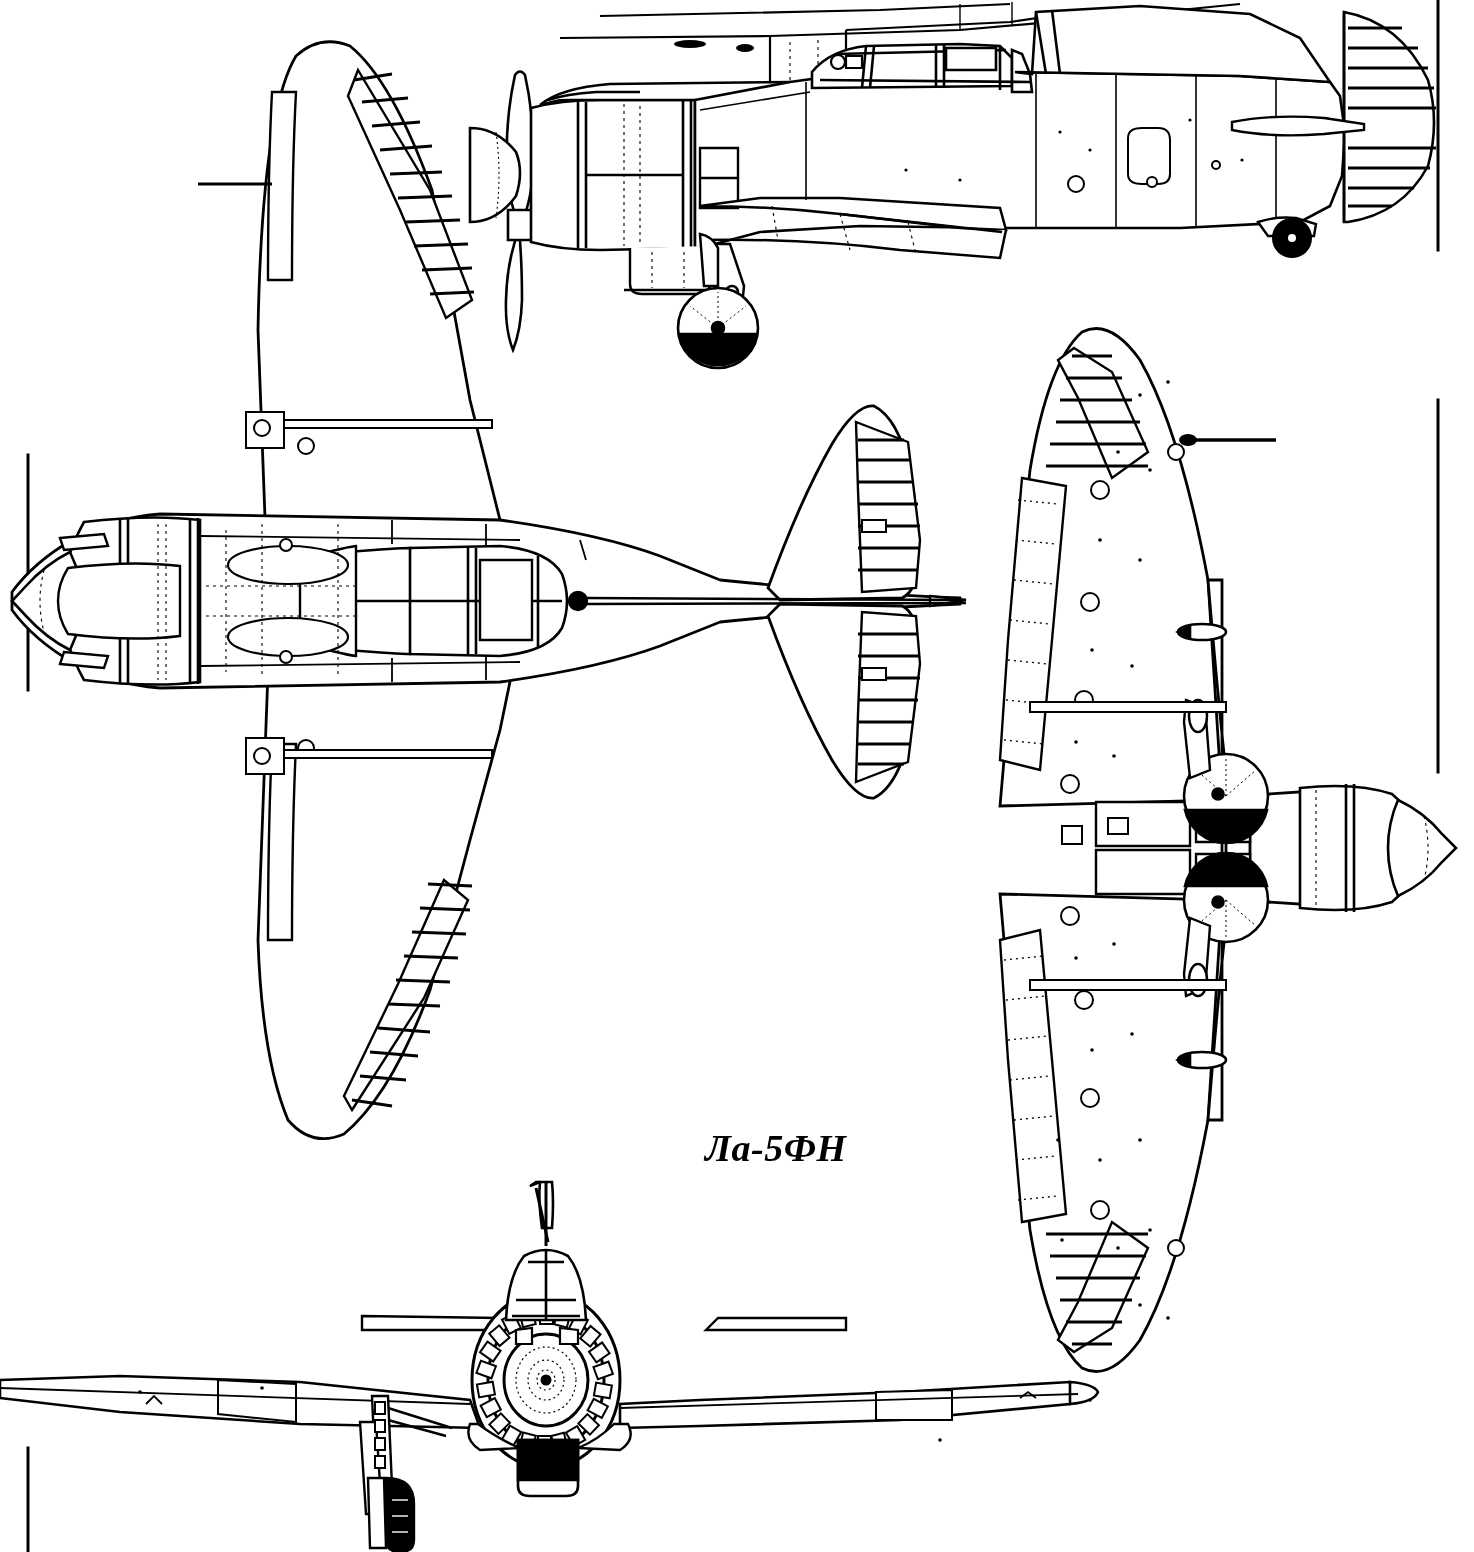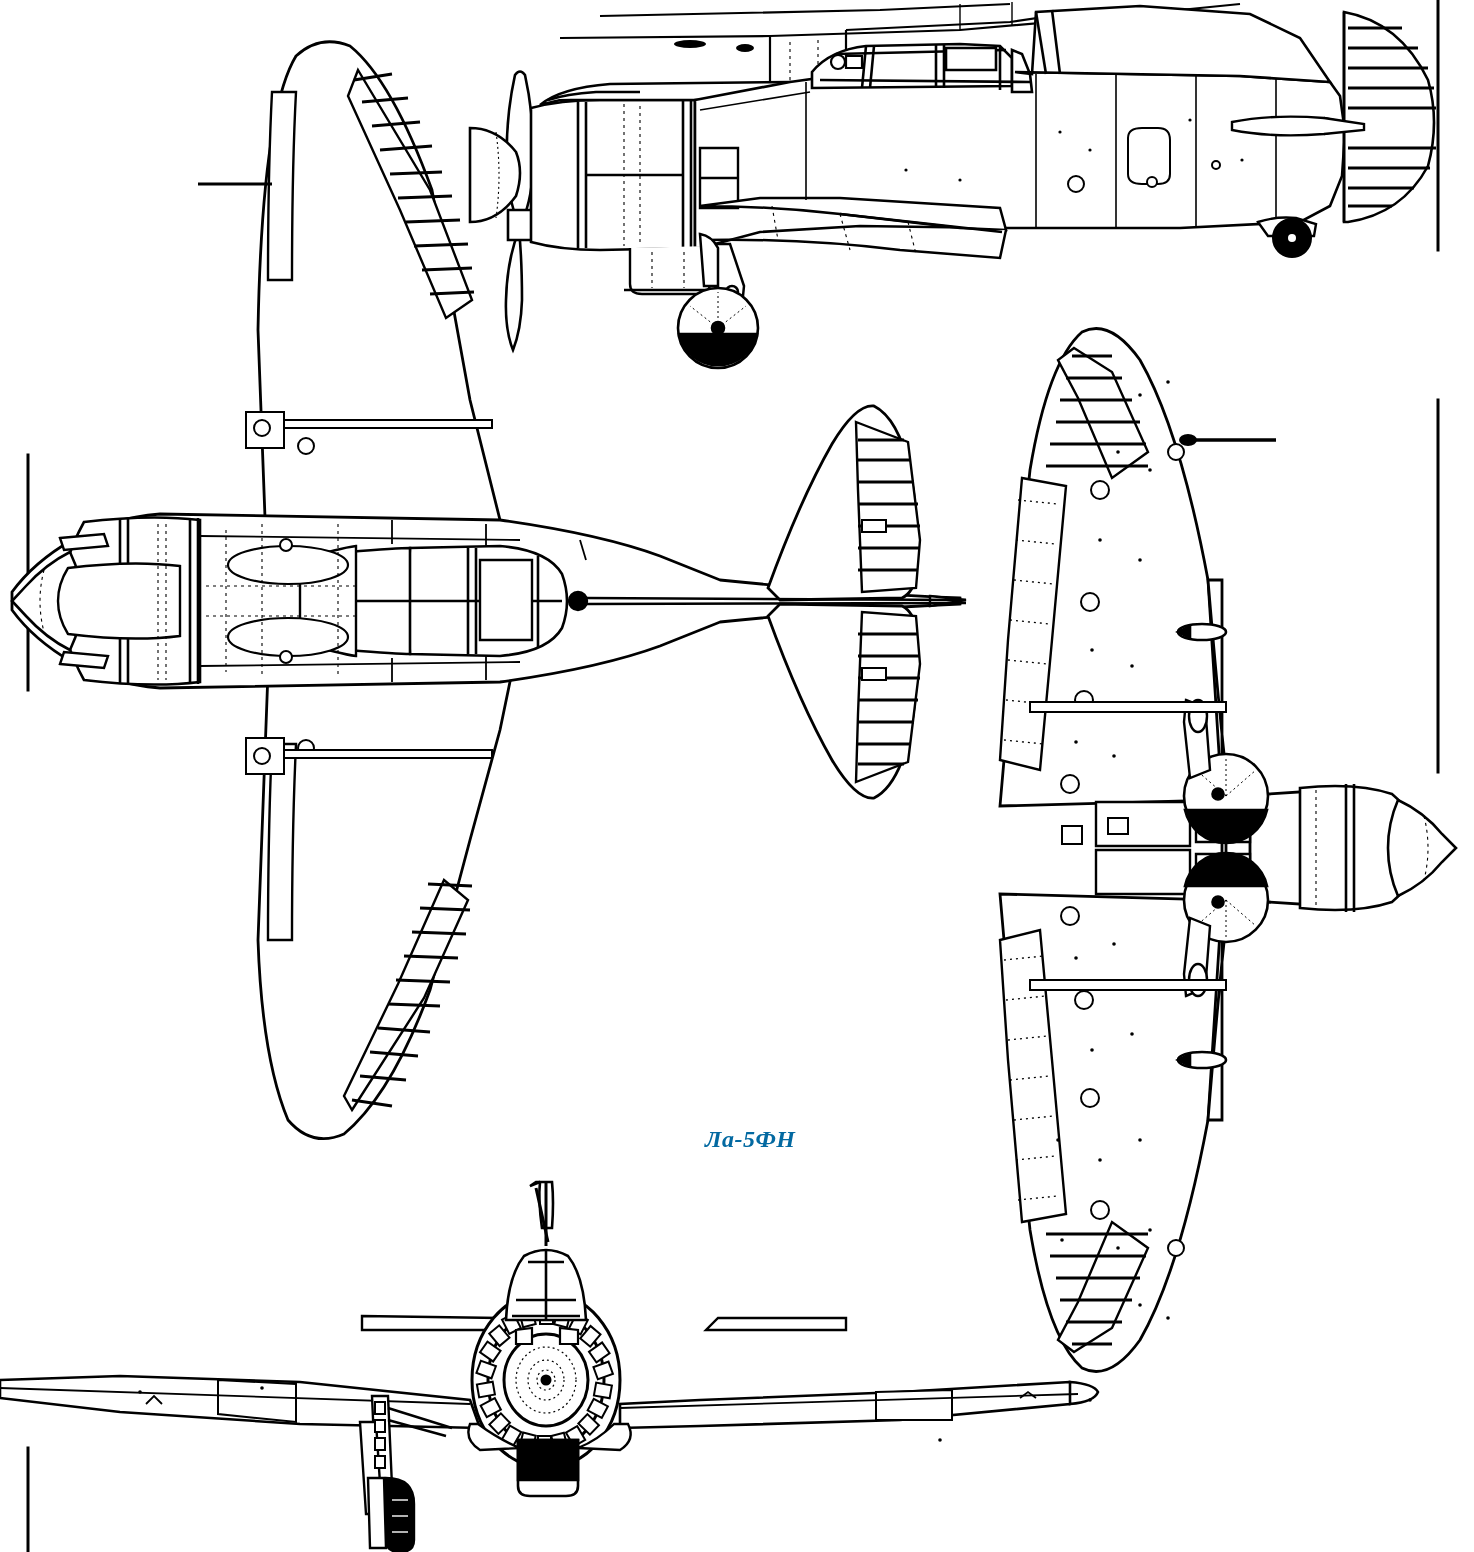--- a/index.html
+++ b/index.html
@@ -1,22 +1,22 @@
 <!DOCTYPE html>
 <html><head>
 <meta charset="utf-8">
 <style>
   html,body{margin:0;padding:0;background:#ffffff;}
   body{width:1474px;height:1552px;position:relative;overflow:hidden;
        font-family:"Liberation Serif", serif;}
   .sheet{position:absolute;inset:0;background:#fff;}
   svg.layer{position:absolute;left:0;top:0;width:1474px;height:1552px;}
   .ttl{position:absolute;font-style:italic;font-weight:bold;
-       font-family:"Liberation Serif", serif;color:#0369a1;
-       font-size:24px;letter-spacing:0.5px;white-space:nowrap;text-align:center;}
+       font-family:"Liberation Serif", serif;color:#000000;
+       font-size:38px;letter-spacing:0.5px;white-space:nowrap;text-align:center;}
 </style>
 </head>
 <body>
 
 <div class="sheet">
 
   <svg class="layer" viewBox="0 0 1474 1552">
     <g stroke="#000" fill="none" stroke-linecap="square">
       <line x1="28" y1="455" x2="28" y2="690" stroke-width="3"></line>
       <line x1="28" y1="1448" x2="28" y2="1552" stroke-width="3"></line>

